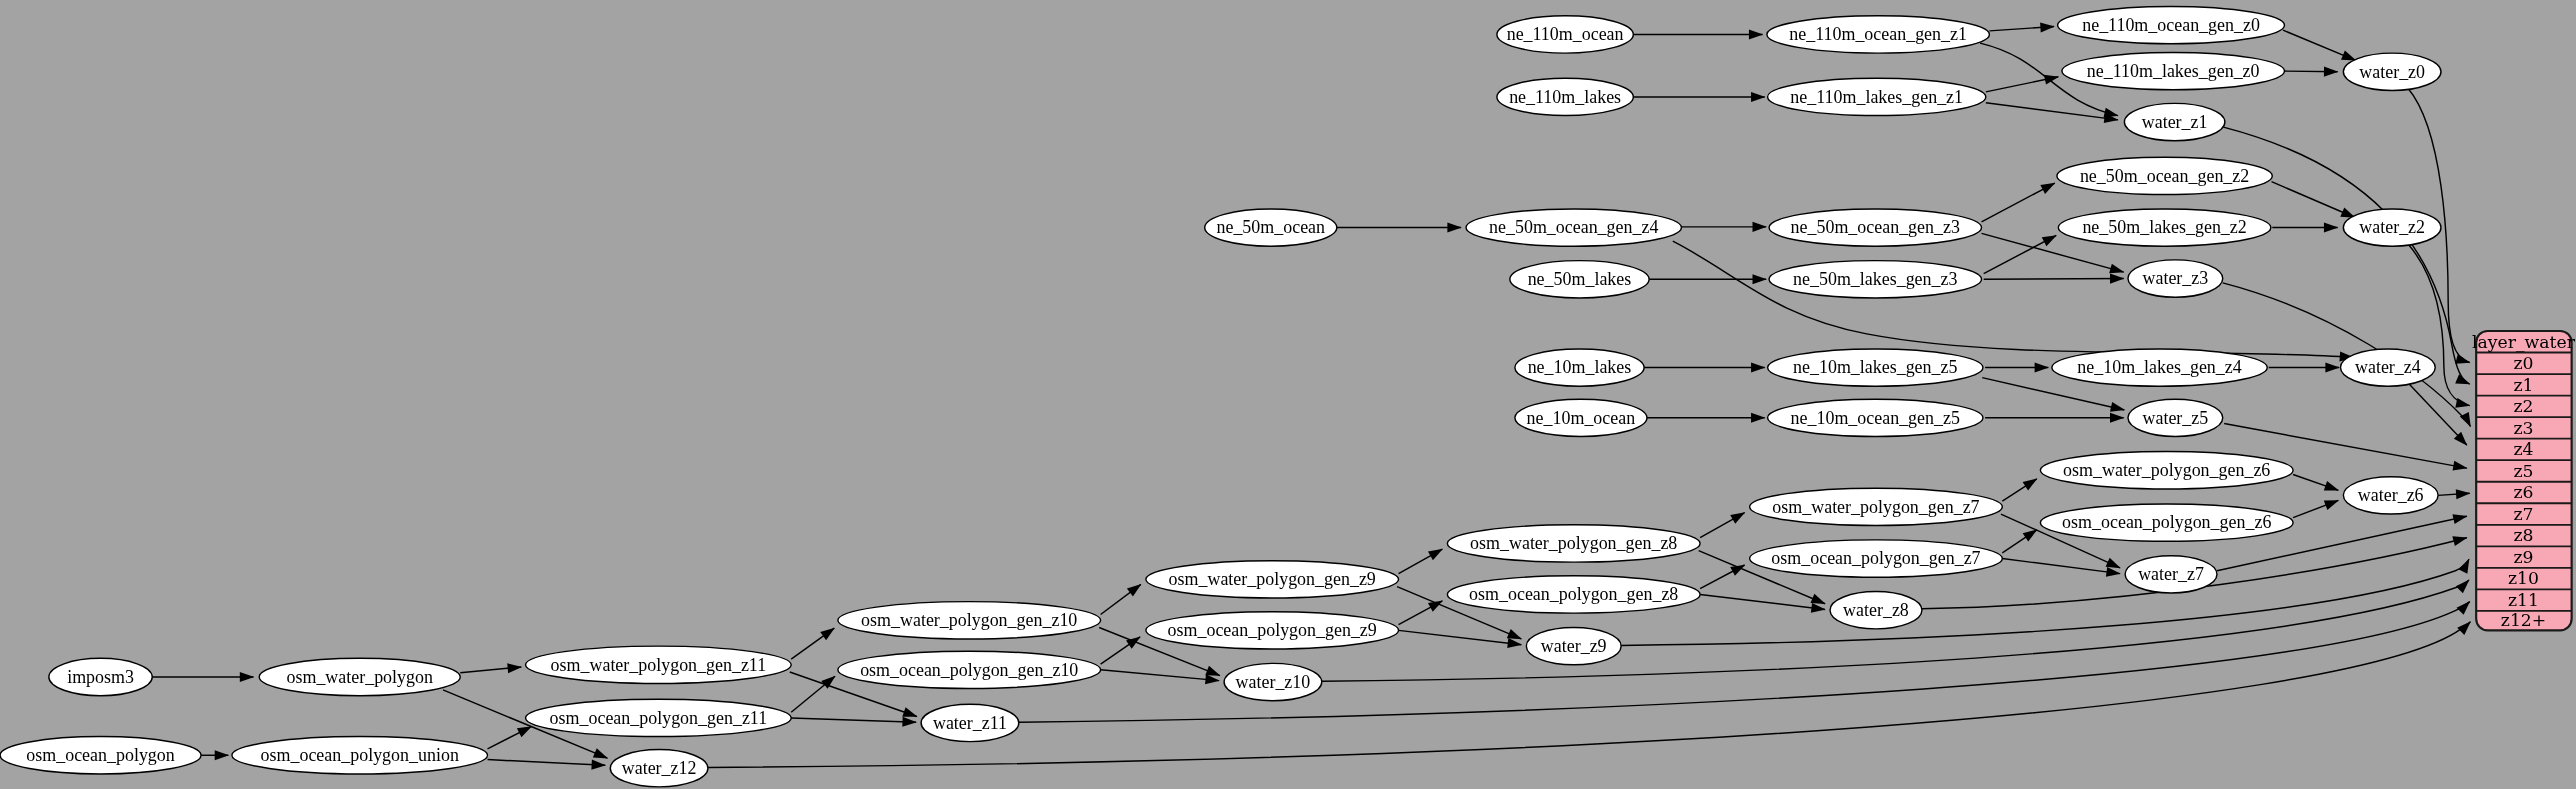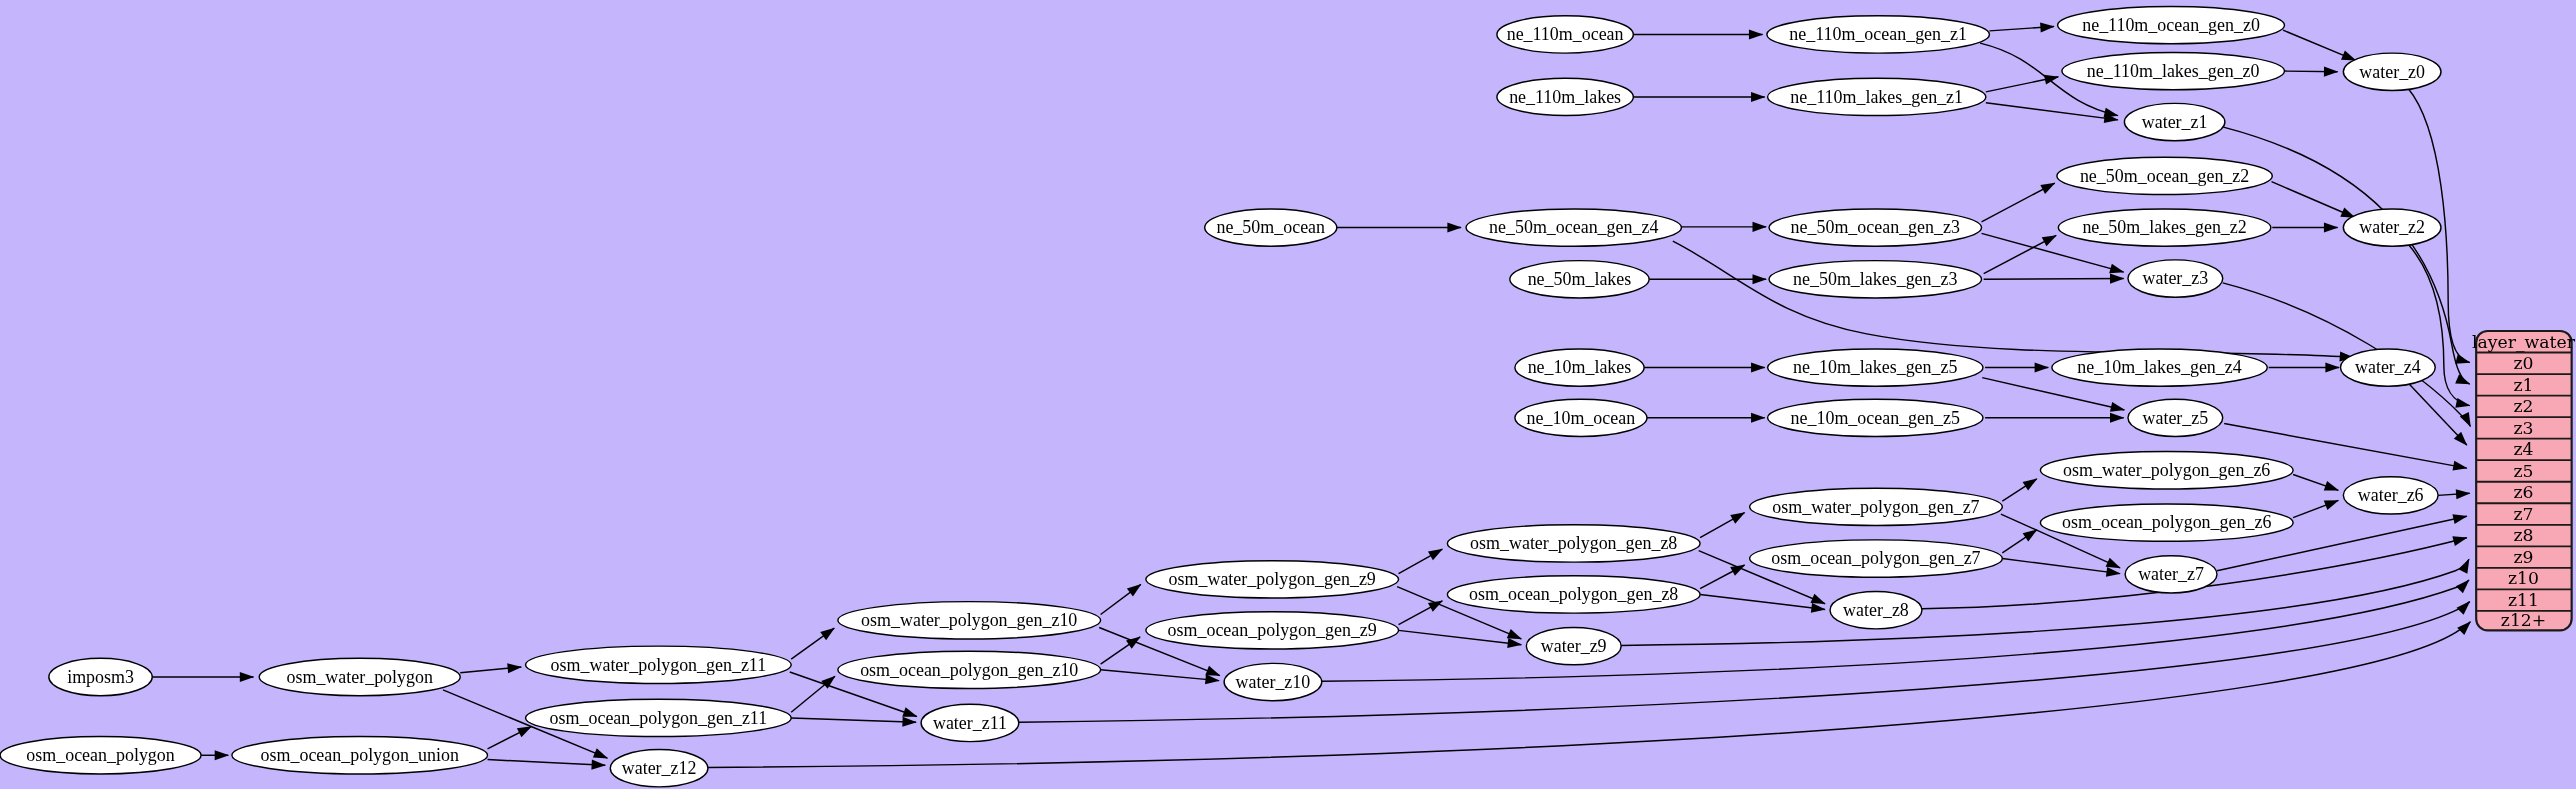--- a/index.html
+++ b/index.html
@@ -1,16 +1,16 @@
 <!DOCTYPE html>
 <html style="font-size:11.5px"><head>
 <meta charset="utf-8">
 <style>
   html,body { margin:0; padding:0; background:#ffffff; }
-  .stage { position:relative; width:2576px; height:789px; background:#c4b5fd; overflow:hidden; }
+  .stage { position:relative; width:2576px; height:789px; background:#a3a3a3; overflow:hidden; }
   svg { display:block; }
   .edge { fill:none; stroke:#000000; stroke-width:2; }
   .node ellipse { fill:#ffffff; stroke:#000000; stroke-width:2; }
   .nlabel { font:25px "Liberation Serif", serif; fill:#000000; text-anchor:middle; }
   .tbl-outer { stroke:#1a1a1a; stroke-width:3; }
   .tbl-sep { stroke:#1a1a1a; stroke-width:2.5; }
   .tlabel { font:24px "DejaVu Serif", serif; fill:#000000; text-anchor:middle; }
 </style>
 </head>
 <body>

